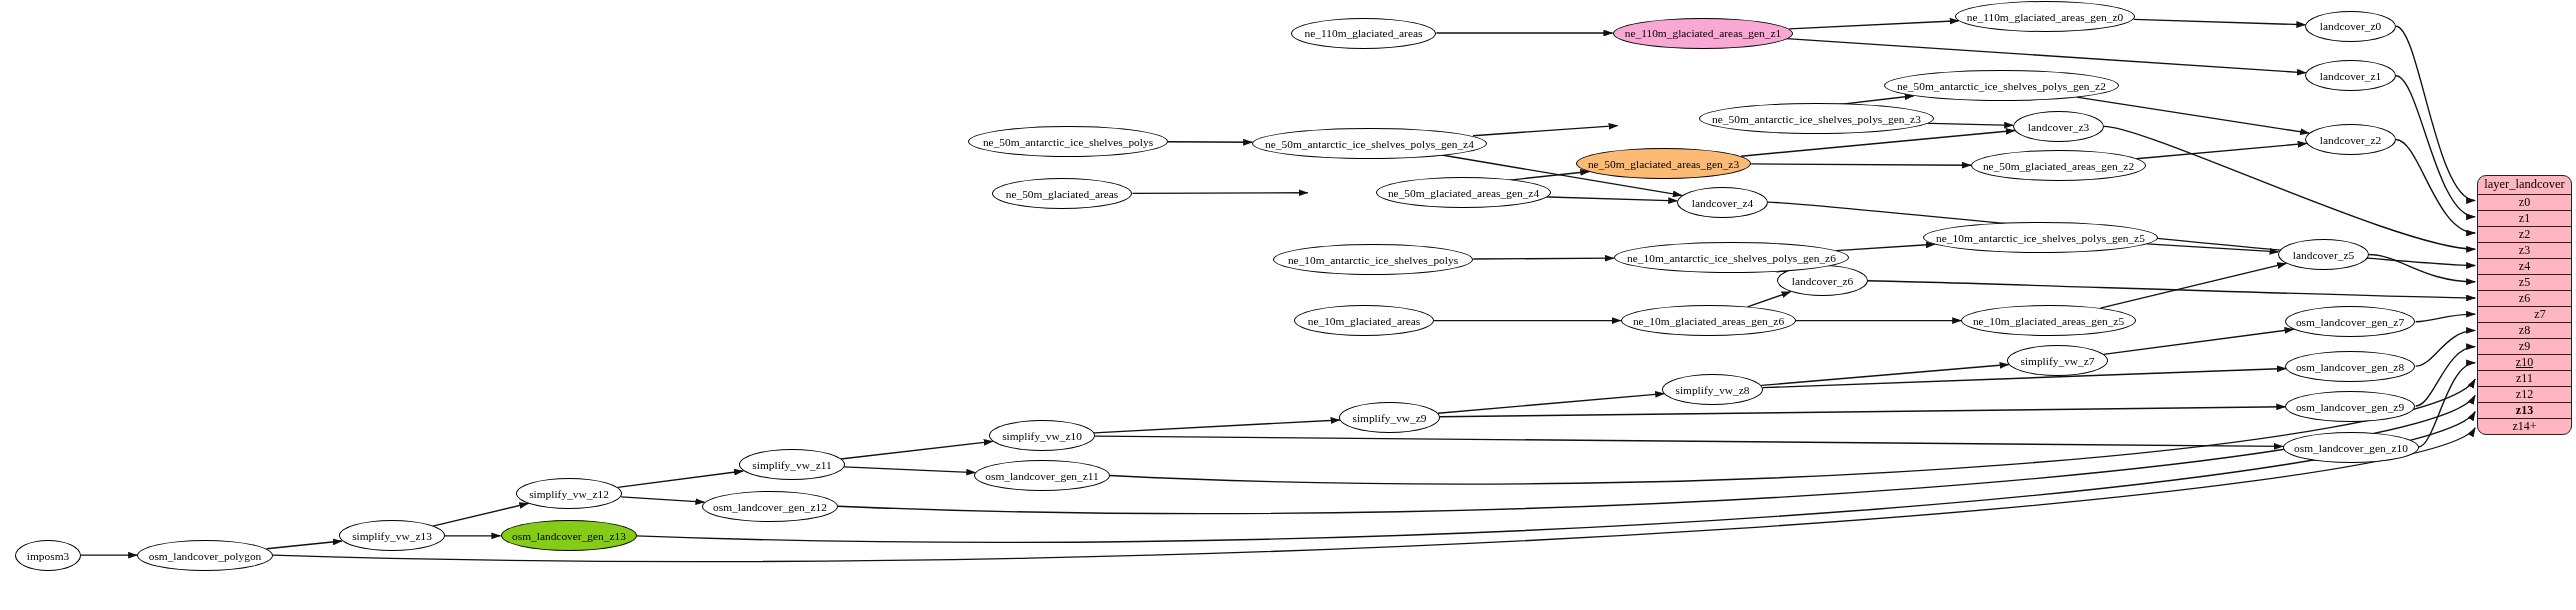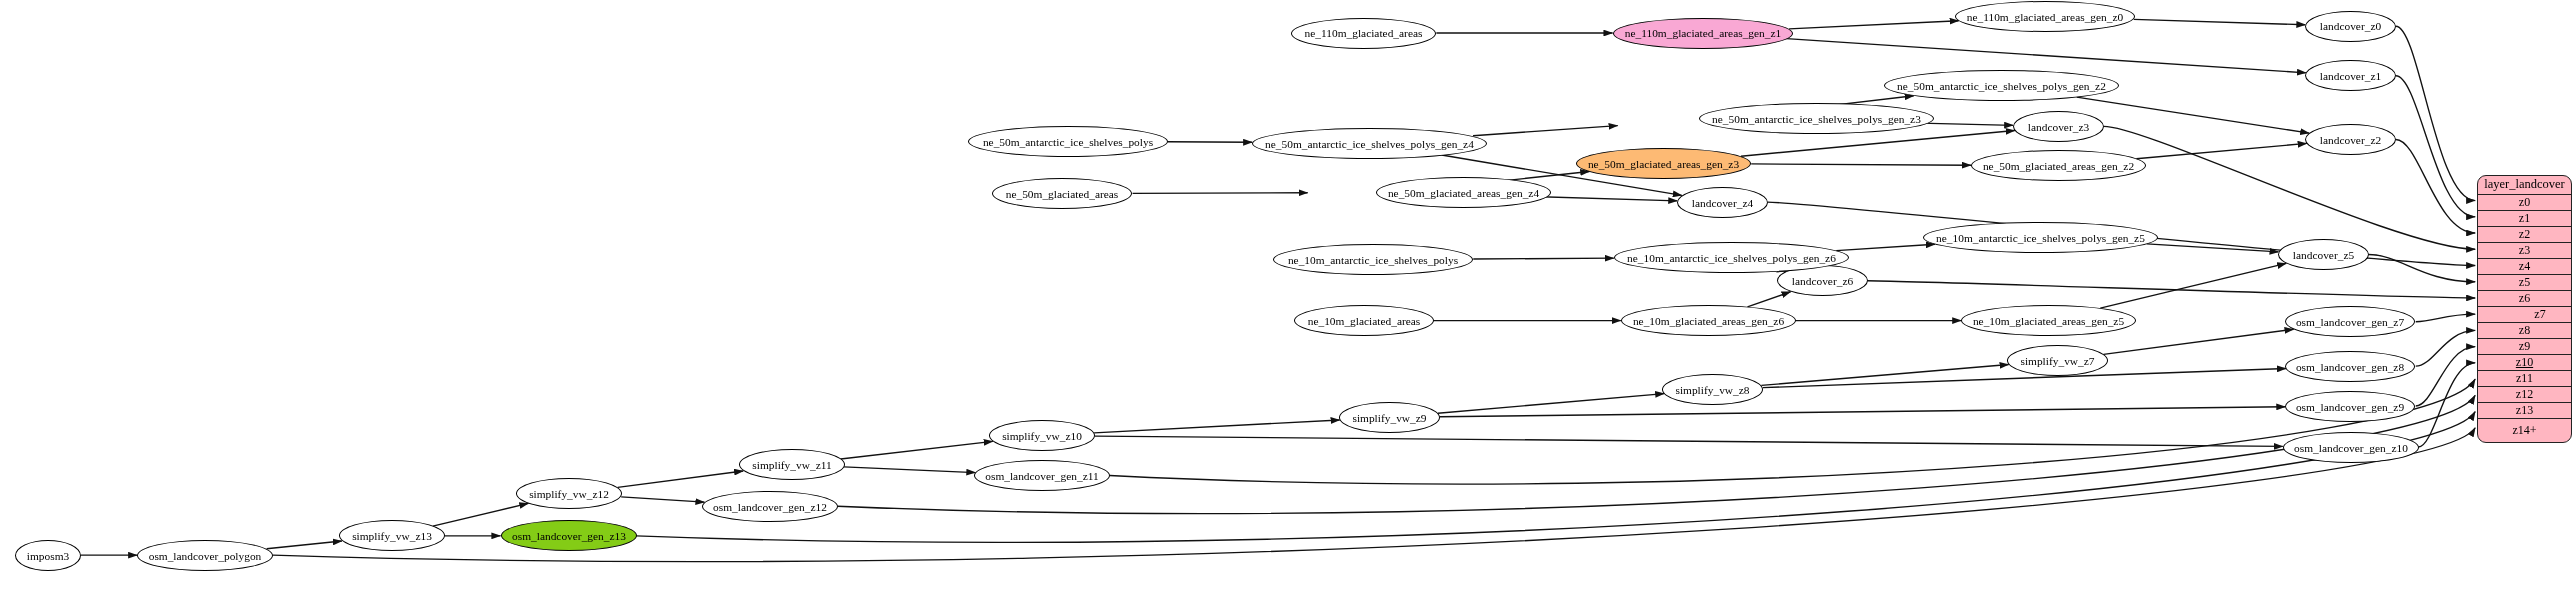--- a/index.html
+++ b/index.html
@@ -241,18 +241,18 @@
         <div class="trow" style="height: 16px;">z3</div>
         <div class="trow" style="height: 16px;">z4</div>
         <div class="trow" style="height: 16px;">z5</div>
         <div class="trow" style="height: 16px; text-align: center;">z6</div>
         <div class="trow" style="height: 16px; padding-left: 31px;">z7</div>
         <div class="trow" style="height: 16px;">z8</div>
         <div class="trow" style="height: 16px;">z9</div>
         <div class="trow" style="height: 16px; text-decoration: underline;">z10</div>
         <div class="trow" style="height: 16px;">z11</div>
         <div class="trow" style="height: 16px;">z12</div>
-        <div class="trow" style="height: 16px;">z13</div>
-        <div class="trow" style="height: 24px;">z14+</div>
+        <div class="trow" style="height: 16px; font-weight: bold;">z13</div>
+        <div class="trow" style="height: 16px;">z14+</div>
       </div>
   </div>
 </div>
 
 
 </body></html>

